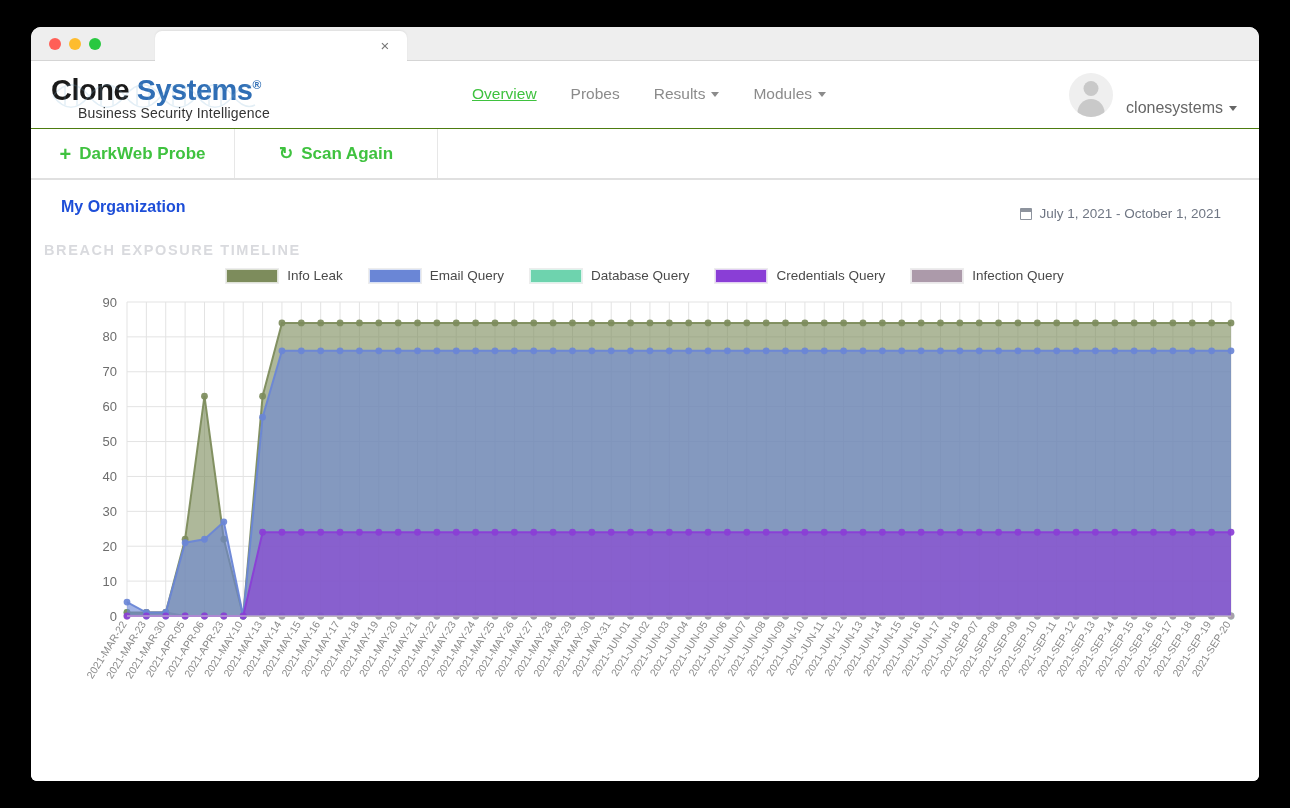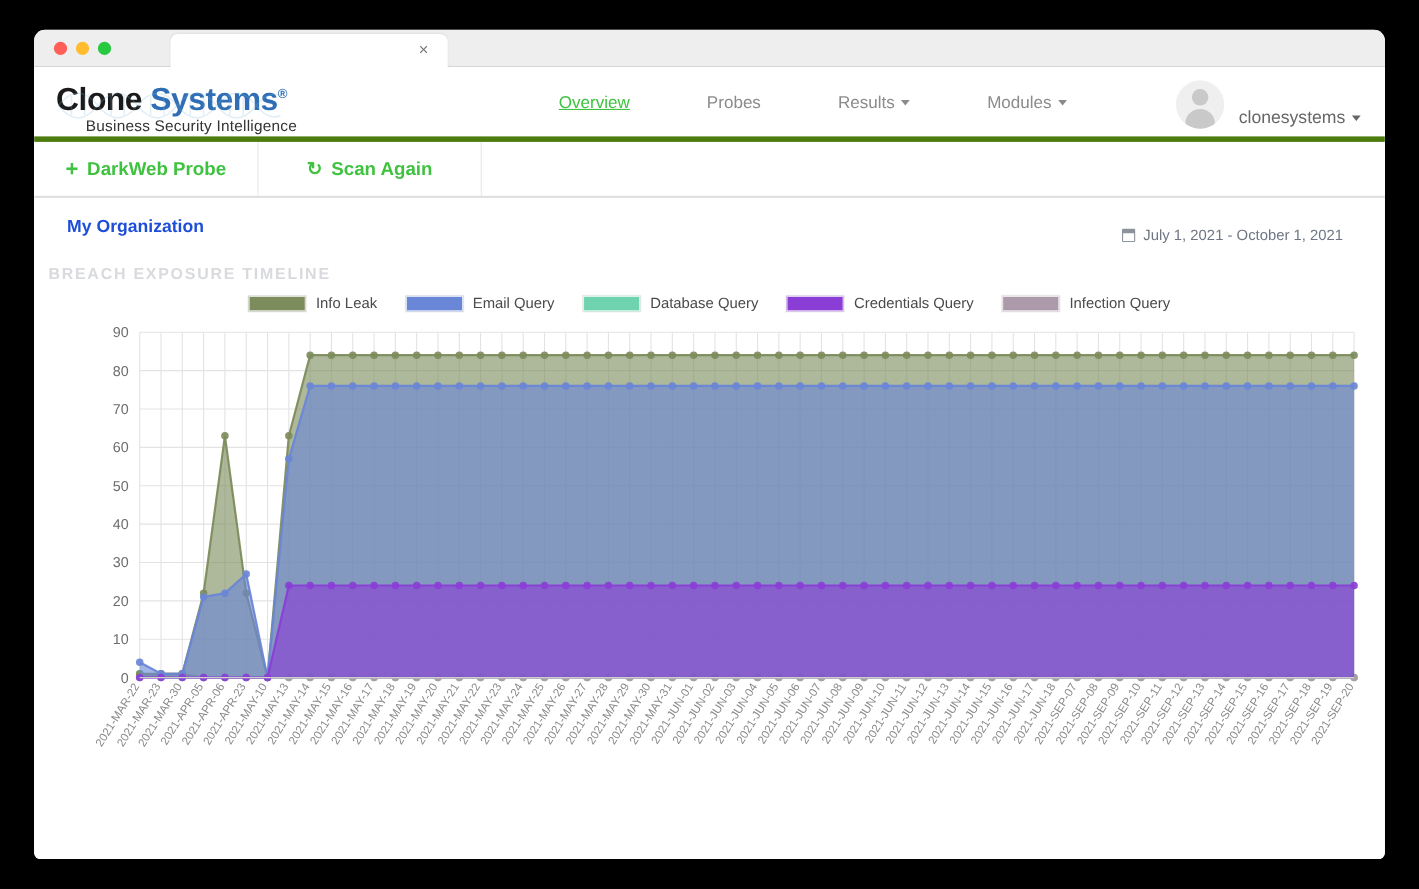--- a/index.html
+++ b/index.html
@@ -58,21 +58,21 @@
     font-size: 15px;
     line-height: 16px;
     text-align: center;
     cursor: pointer;
   }
   
   .page { background: #fff; height: 720px; position: relative; }
   .topbar {
     position: relative;
     height: 68px;
-    border-bottom: 5px solid #4d7c0f;
+    border-bottom: 1px solid #4d7c0f;
     background: #fff;
   }
   .logo {
     position: absolute;
     left: 20px; top: 8px;
     width: 220px; height: 52px;
   }
   .logo-main {
     font-size: 29px;
     font-weight: bold;
@@ -104,21 +104,20 @@
     display: flex;
     align-items: center;
     gap: 32px;
   }
   .nav-item {
     font-size: 15.5px;
     color: #8b8b8b;
     cursor: pointer;
     white-space: nowrap;
     padding: 2px 1px;
-    margin-left: 36px;
   }
   .nav-item.active {
     color: #3fc23f;
     text-decoration: underline;
     font-weight: normal;
   }
   .caret {
     display: inline-block;
     width: 0; height: 0;
     border-left: 4.5px solid transparent;

